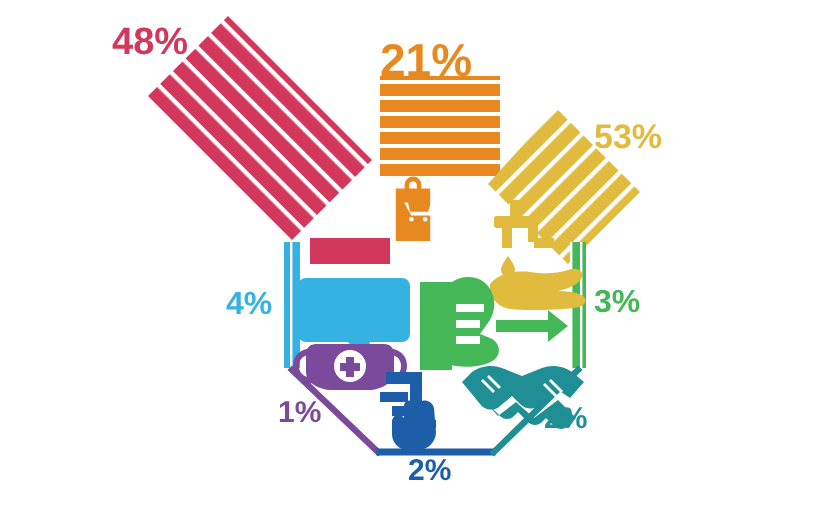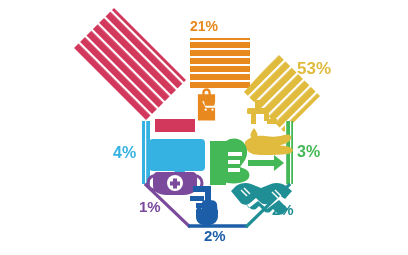--- a/index.html
+++ b/index.html
@@ -1,21 +1,21 @@
 <!DOCTYPE html>
 <html><head>
 <meta charset="utf-8">
 <style>
   html,body{margin:0;padding:0;background:#ffffff;}
   body{width:408px;height:255px;overflow:hidden;font-family:"Liberation Sans",sans-serif;}
   #stage{position:relative;width:408px;height:255px;background:#ffffff;}
   #stage svg{display:block;position:absolute;left:0;top:0;}
   .pct{position:absolute;font-weight:bold;line-height:1;white-space:nowrap;}
   .p48{left:56px;top:12px;font-size:19px;color:#d2375c;}
-  .p21{left:190px;top:19px;font-size:14px;color:#e8891f;}
+  .p21{left:190px;top:19px;font-size:23px;color:#e8891f;}
   .p19{left:297px;top:60px;font-size:17px;color:#e0bb3d;}
   .p4{left:113px;top:145px;font-size:16px;color:#35b2e2;}
   .p3{left:297px;top:144px;font-size:16px;color:#44b856;}
   .p1{left:139px;top:199px;font-size:15px;color:#7b4a9c;}
   .p2b{left:204px;top:228px;font-size:15px;color:#1c5fa8;}
   .p2r{left:272px;top:202px;font-size:15px;color:#1f8f95;}
 </style>
 </head>
 <body>
 
@@ -158,20 +158,21 @@
                l-9 -9 l-12 9 l-9 -8 l-9 7 z" fill="#1f8f95"></path>
       <g stroke="#ffffff" stroke-width="1.4">
         <line x1="241" y1="190" x2="247" y2="196"></line>
         <line x1="244" y1="188" x2="250" y2="194"></line>
         <line x1="272" y1="192" x2="278" y2="198"></line>
         <line x1="275" y1="190" x2="281" y2="196"></line>
       </g>
     </g>
   </svg>
 
+  <div class="pct p48">48%</div>
   <div class="pct p21">21%</div>
   <div class="pct p19">53%</div>
   <div class="pct p4">4%</div>
   <div class="pct p3">3%</div>
   <div class="pct p1">1%</div>
   <div class="pct p2b">2%</div>
   <div class="pct p2r">2%</div>
 
 </div>
 

